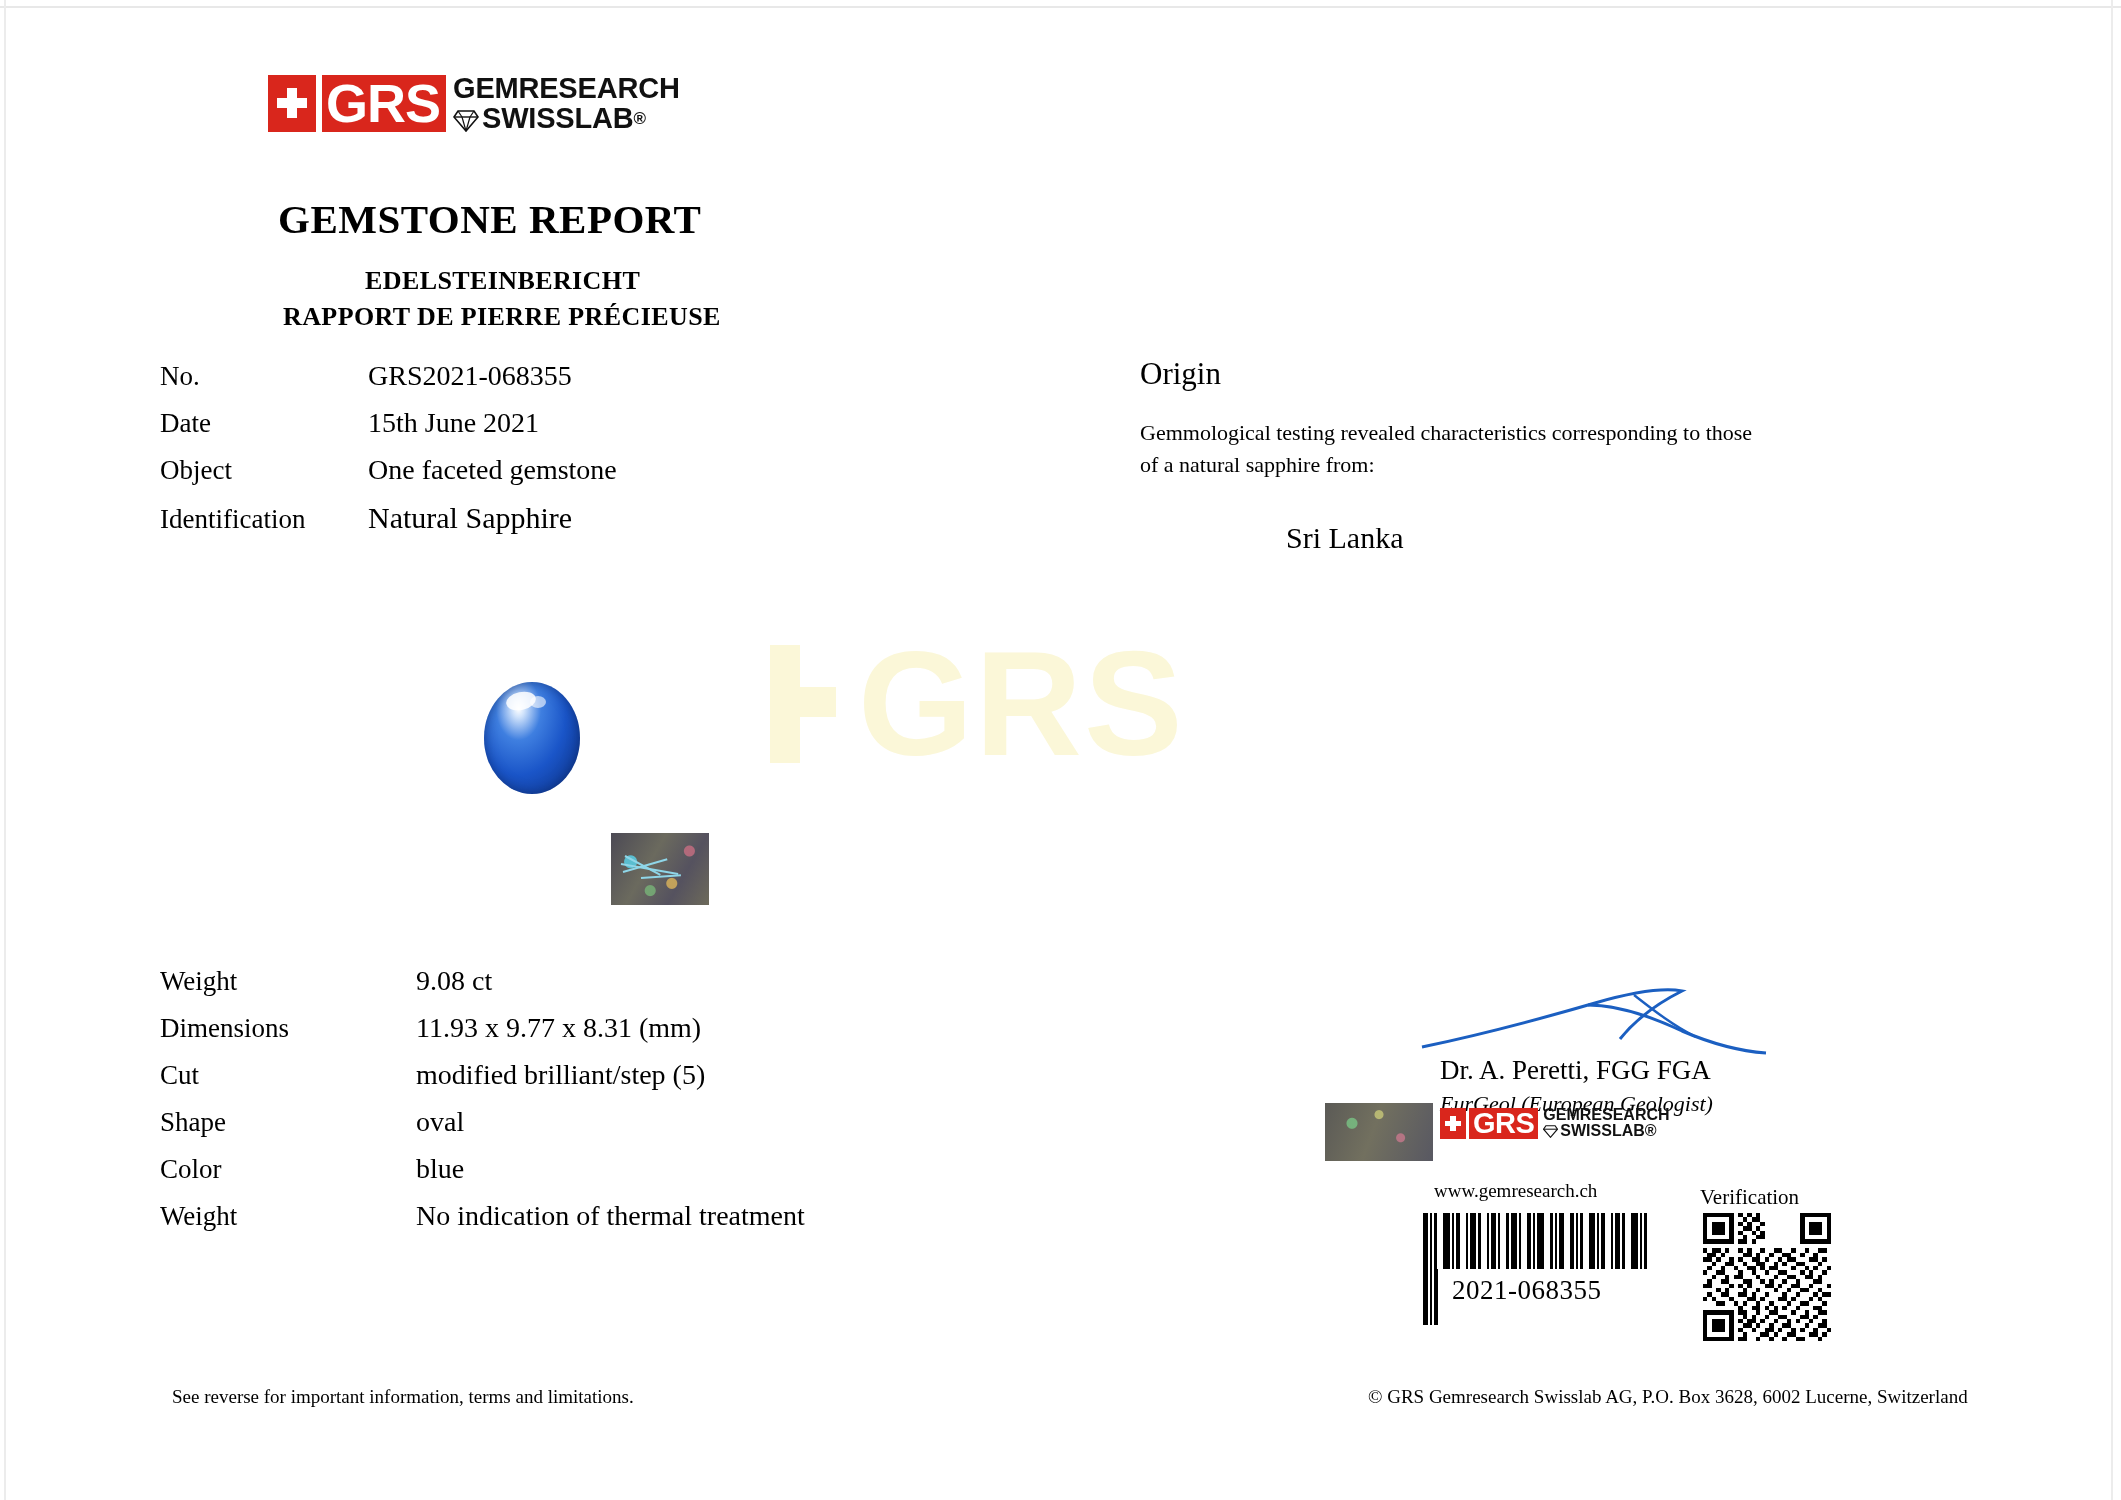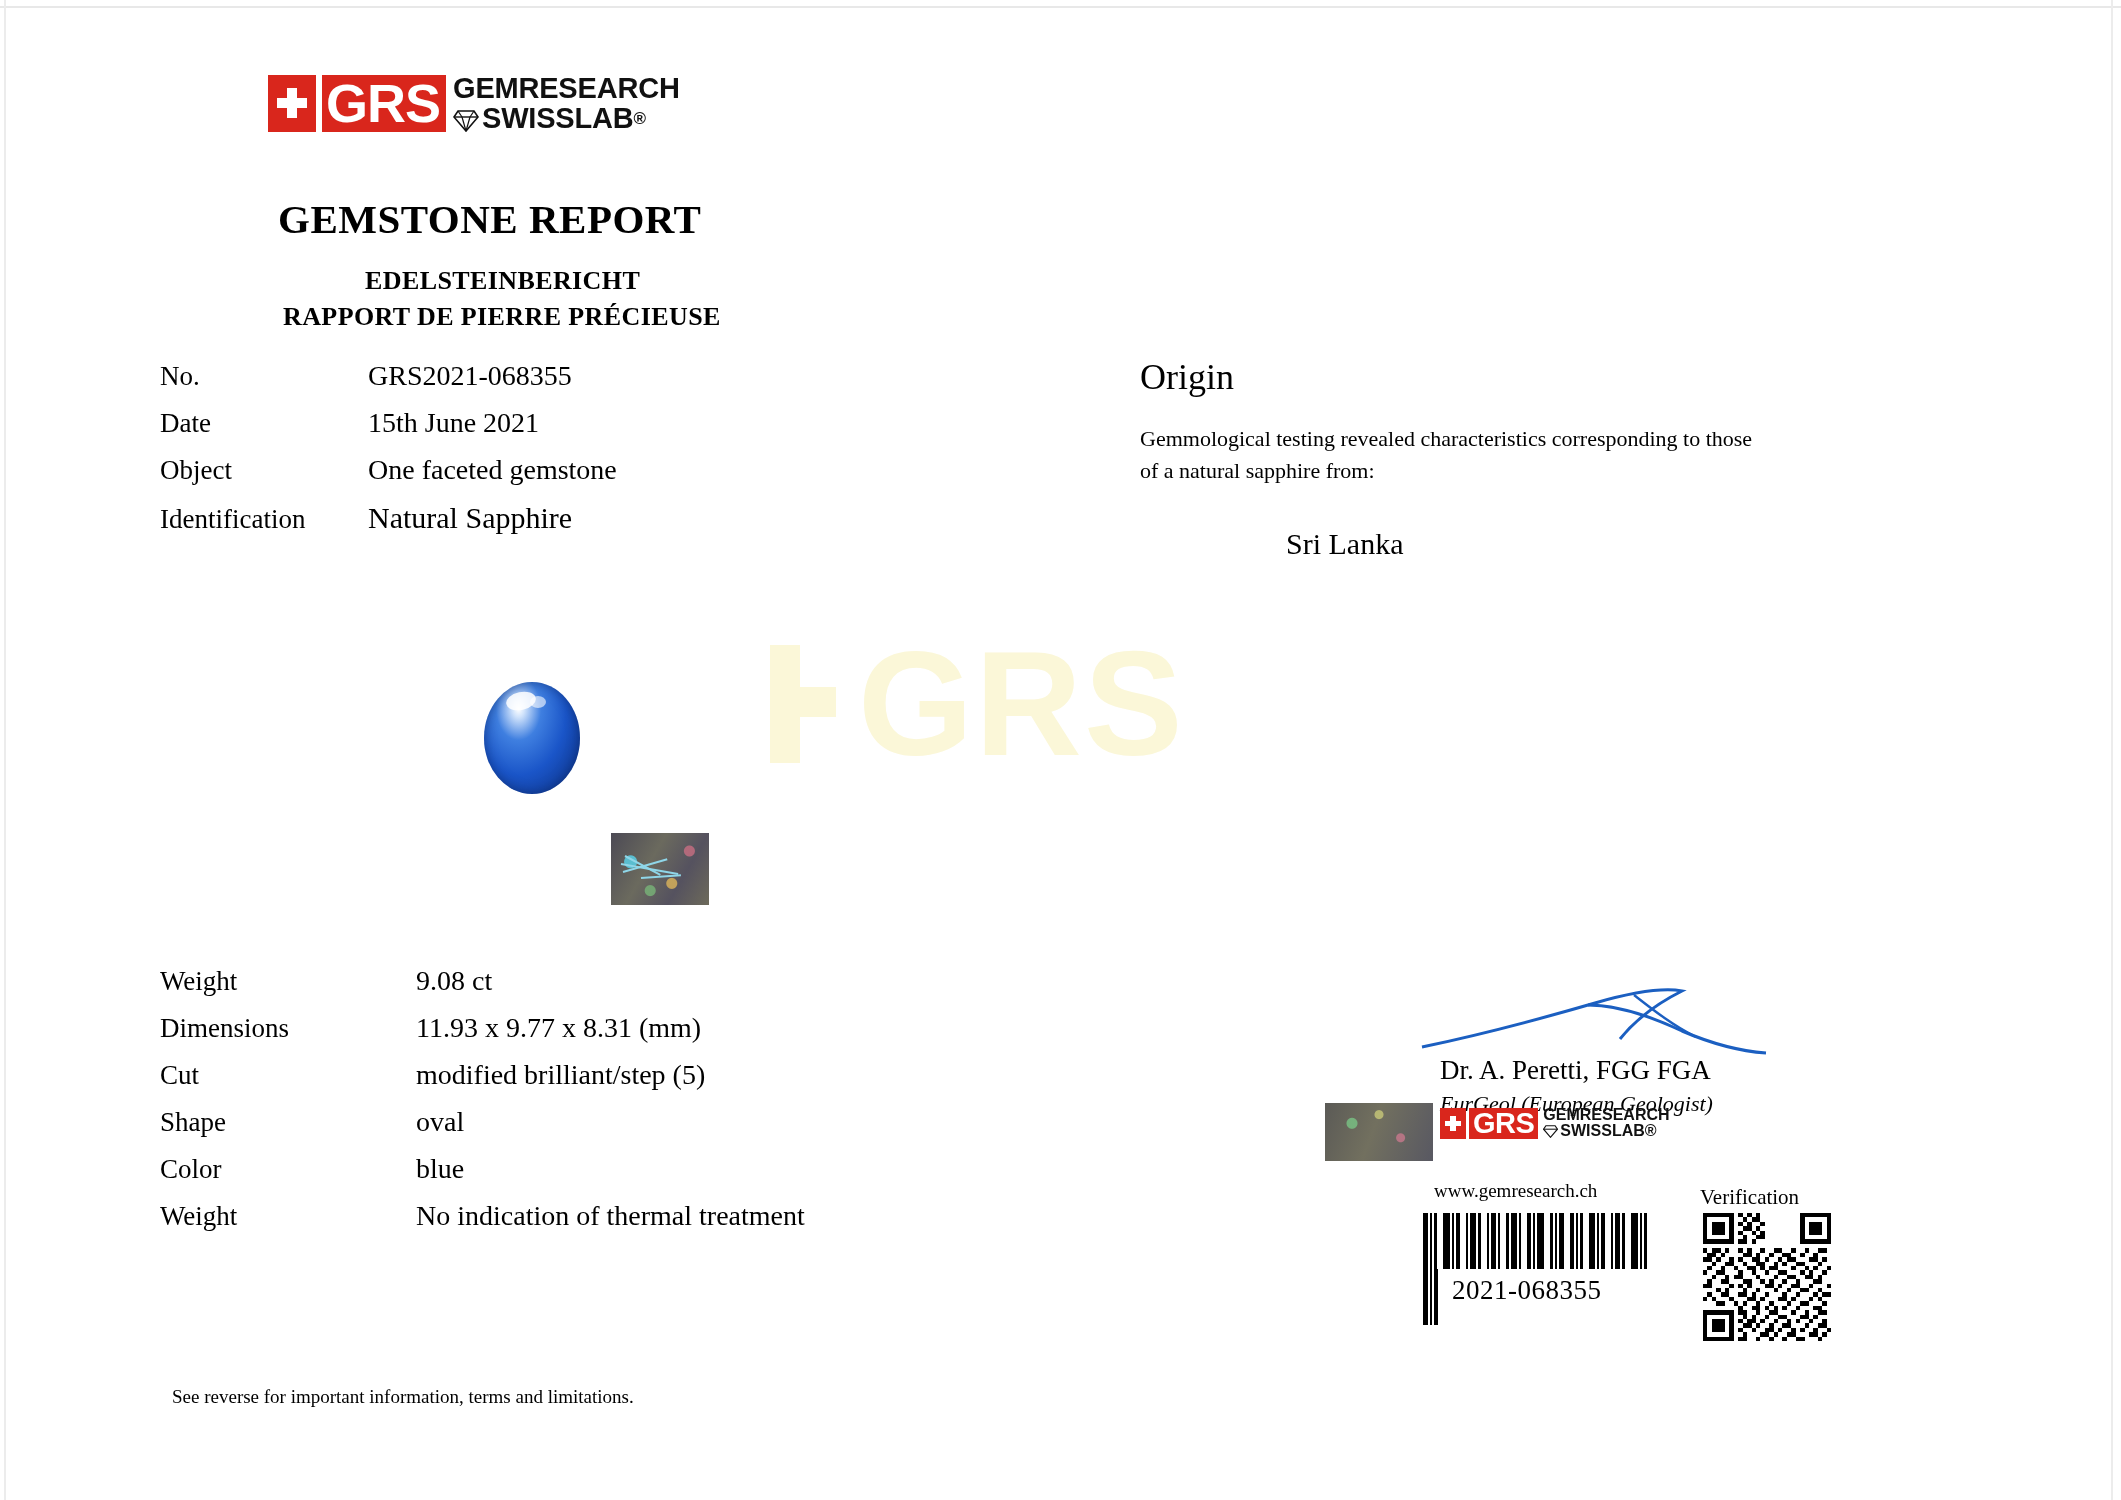--- a/index.html
+++ b/index.html
@@ -195,21 +195,21 @@
   }
 
   
   .origin-block {
     position: absolute;
     left: 1140px;
     top: 356px;
     width: 820px;
   }
   .origin-title {
-    font-size: 36px;
+    font-size: 31px;
     margin-bottom: 25px;
   }
   .origin-desc {
     font-size: 22px;
     line-height: 32px;
   }
   .origin-country {
     margin-top: 40px;
     margin-left: 146px;
     font-size: 30px;
@@ -789,14 +789,15 @@
           <rect x="12" y="28" width="1" height="1"></rect>
         <rect x="15" y="28" width="1" height="1"></rect>
           <rect x="18" y="28" width="1" height="1"></rect>
         <rect x="21" y="28" width="2" height="1"></rect>
           <rect x="26" y="28" width="1" height="1"></rect>
       </g>
     </svg>
   </div>
 
   <div class="footer-left">See reverse for important information, terms and limitations.</div>
+  <div class="footer-right">© GRS Gemresearch Swisslab AG, P.O. Box 3628, 6002 Lucerne, Switzerland</div>
 
 </div>
 
 </body></html>

